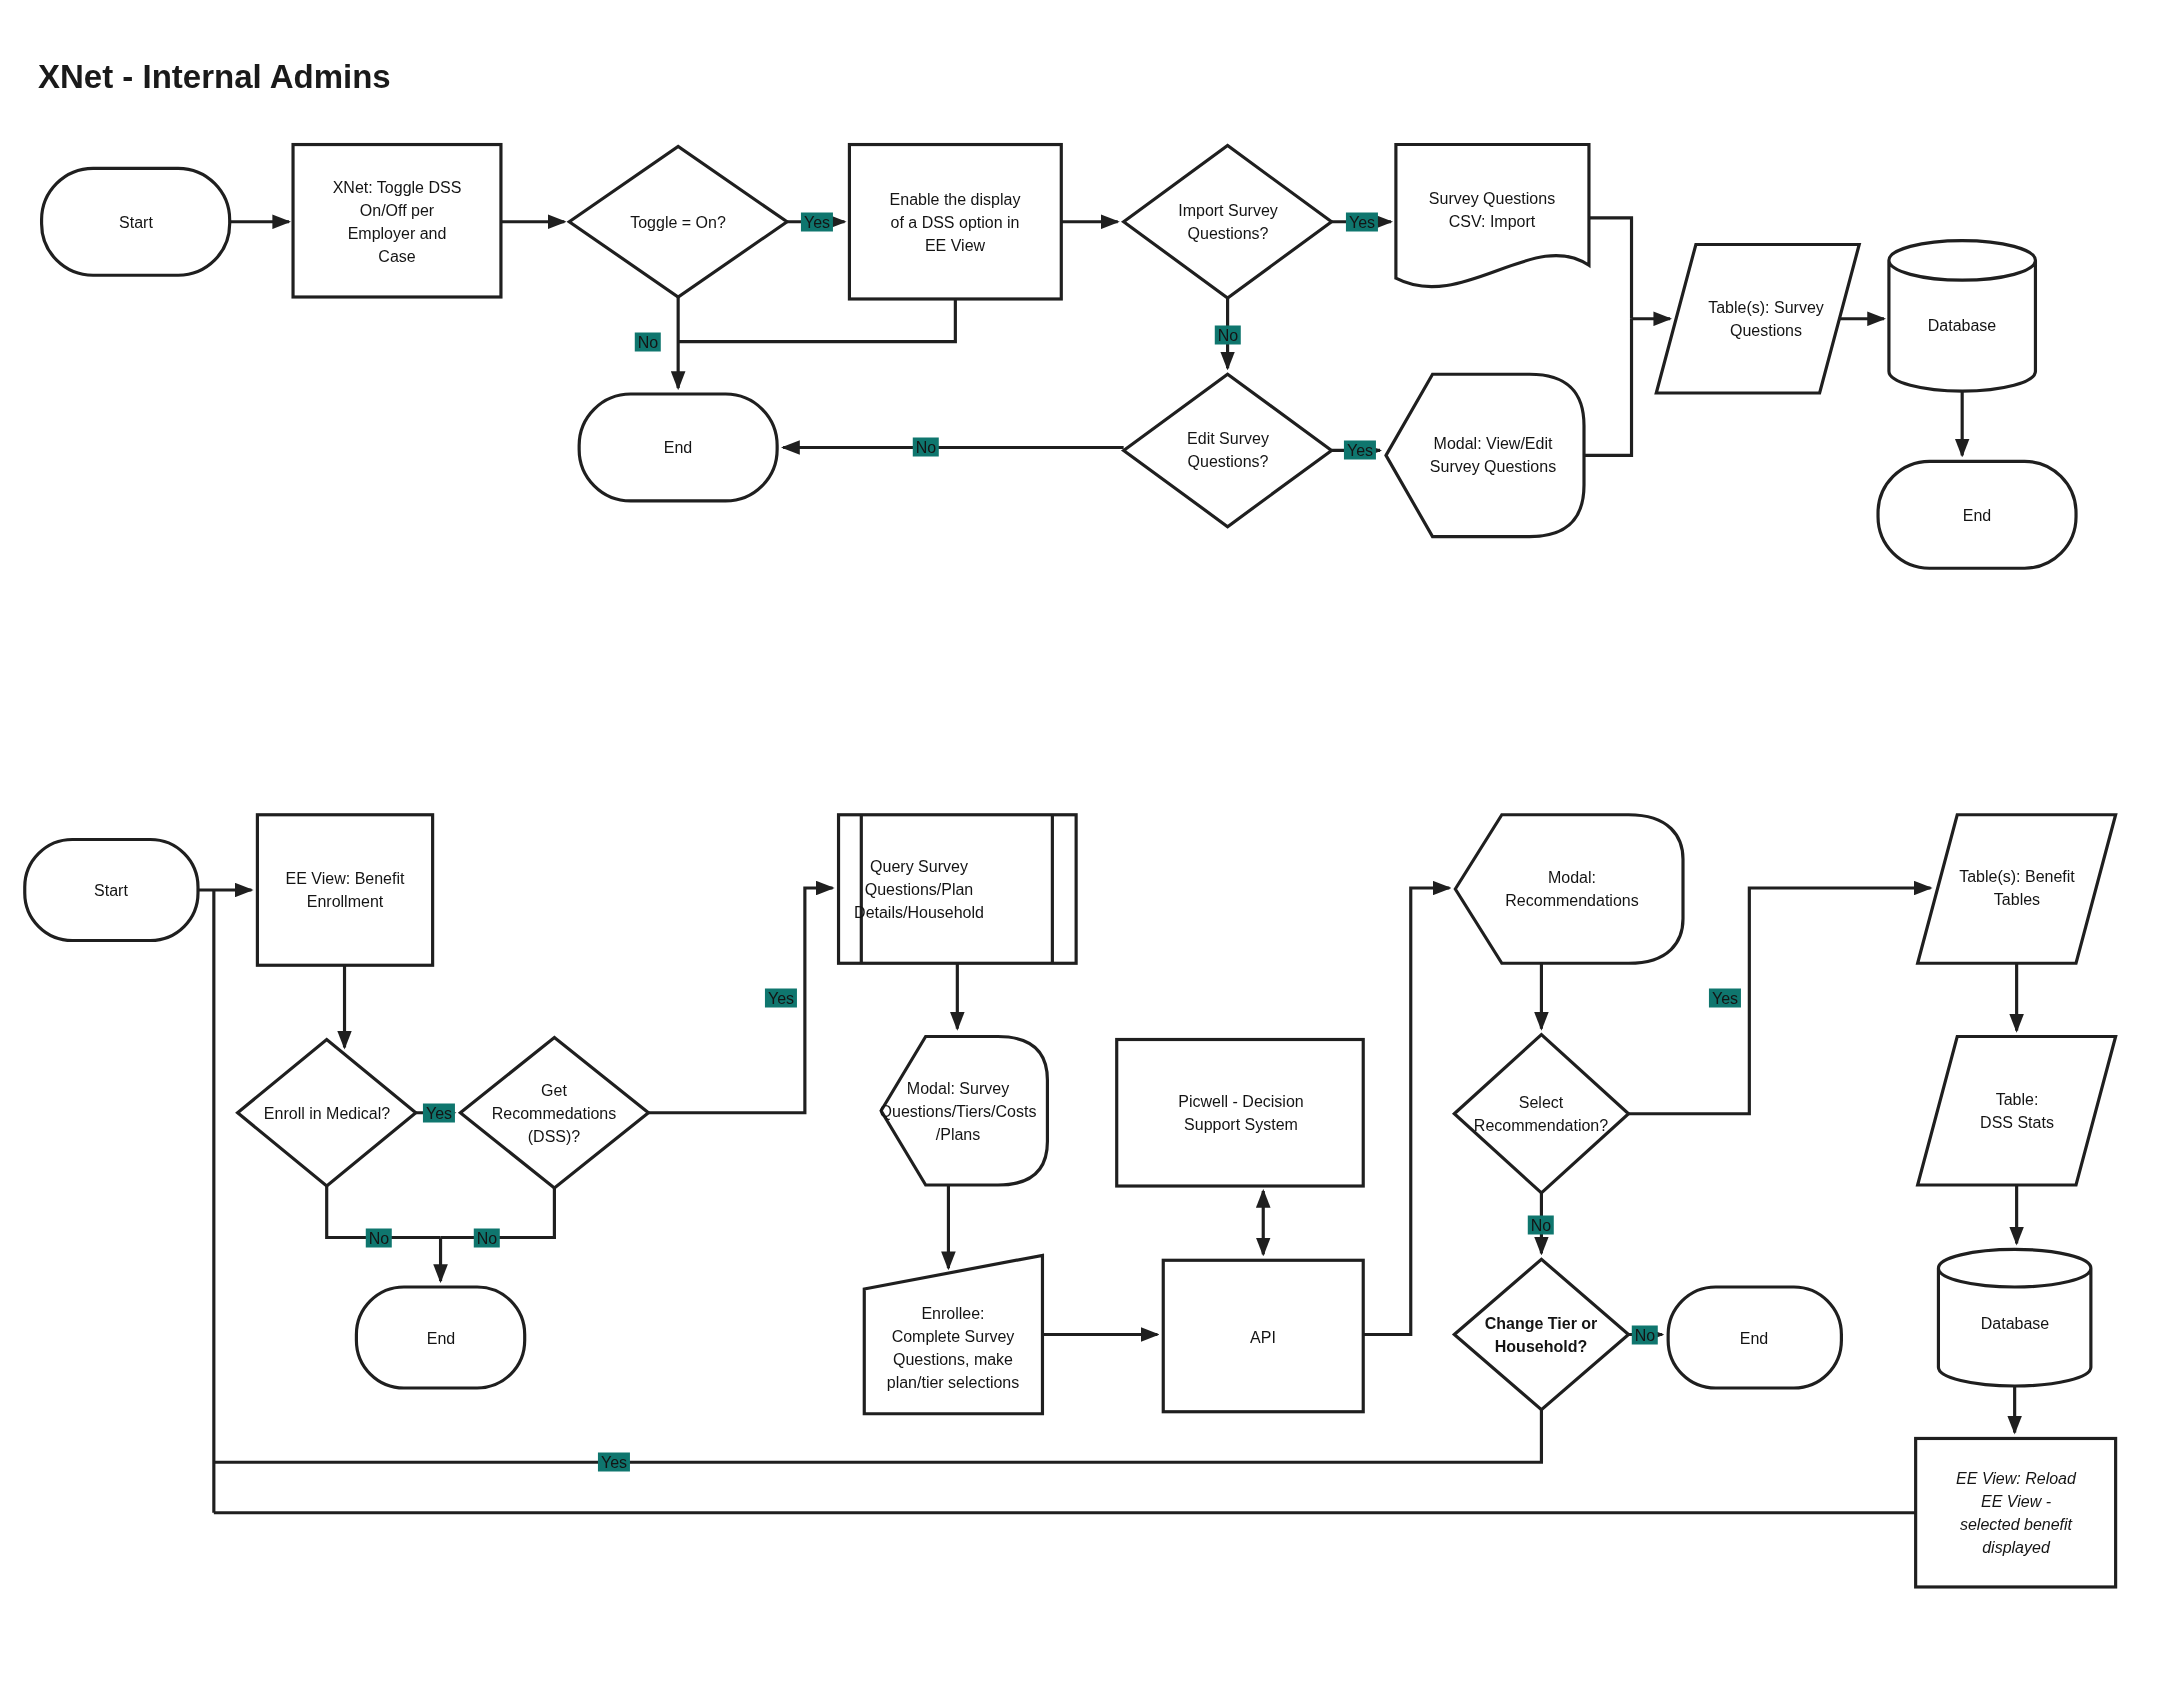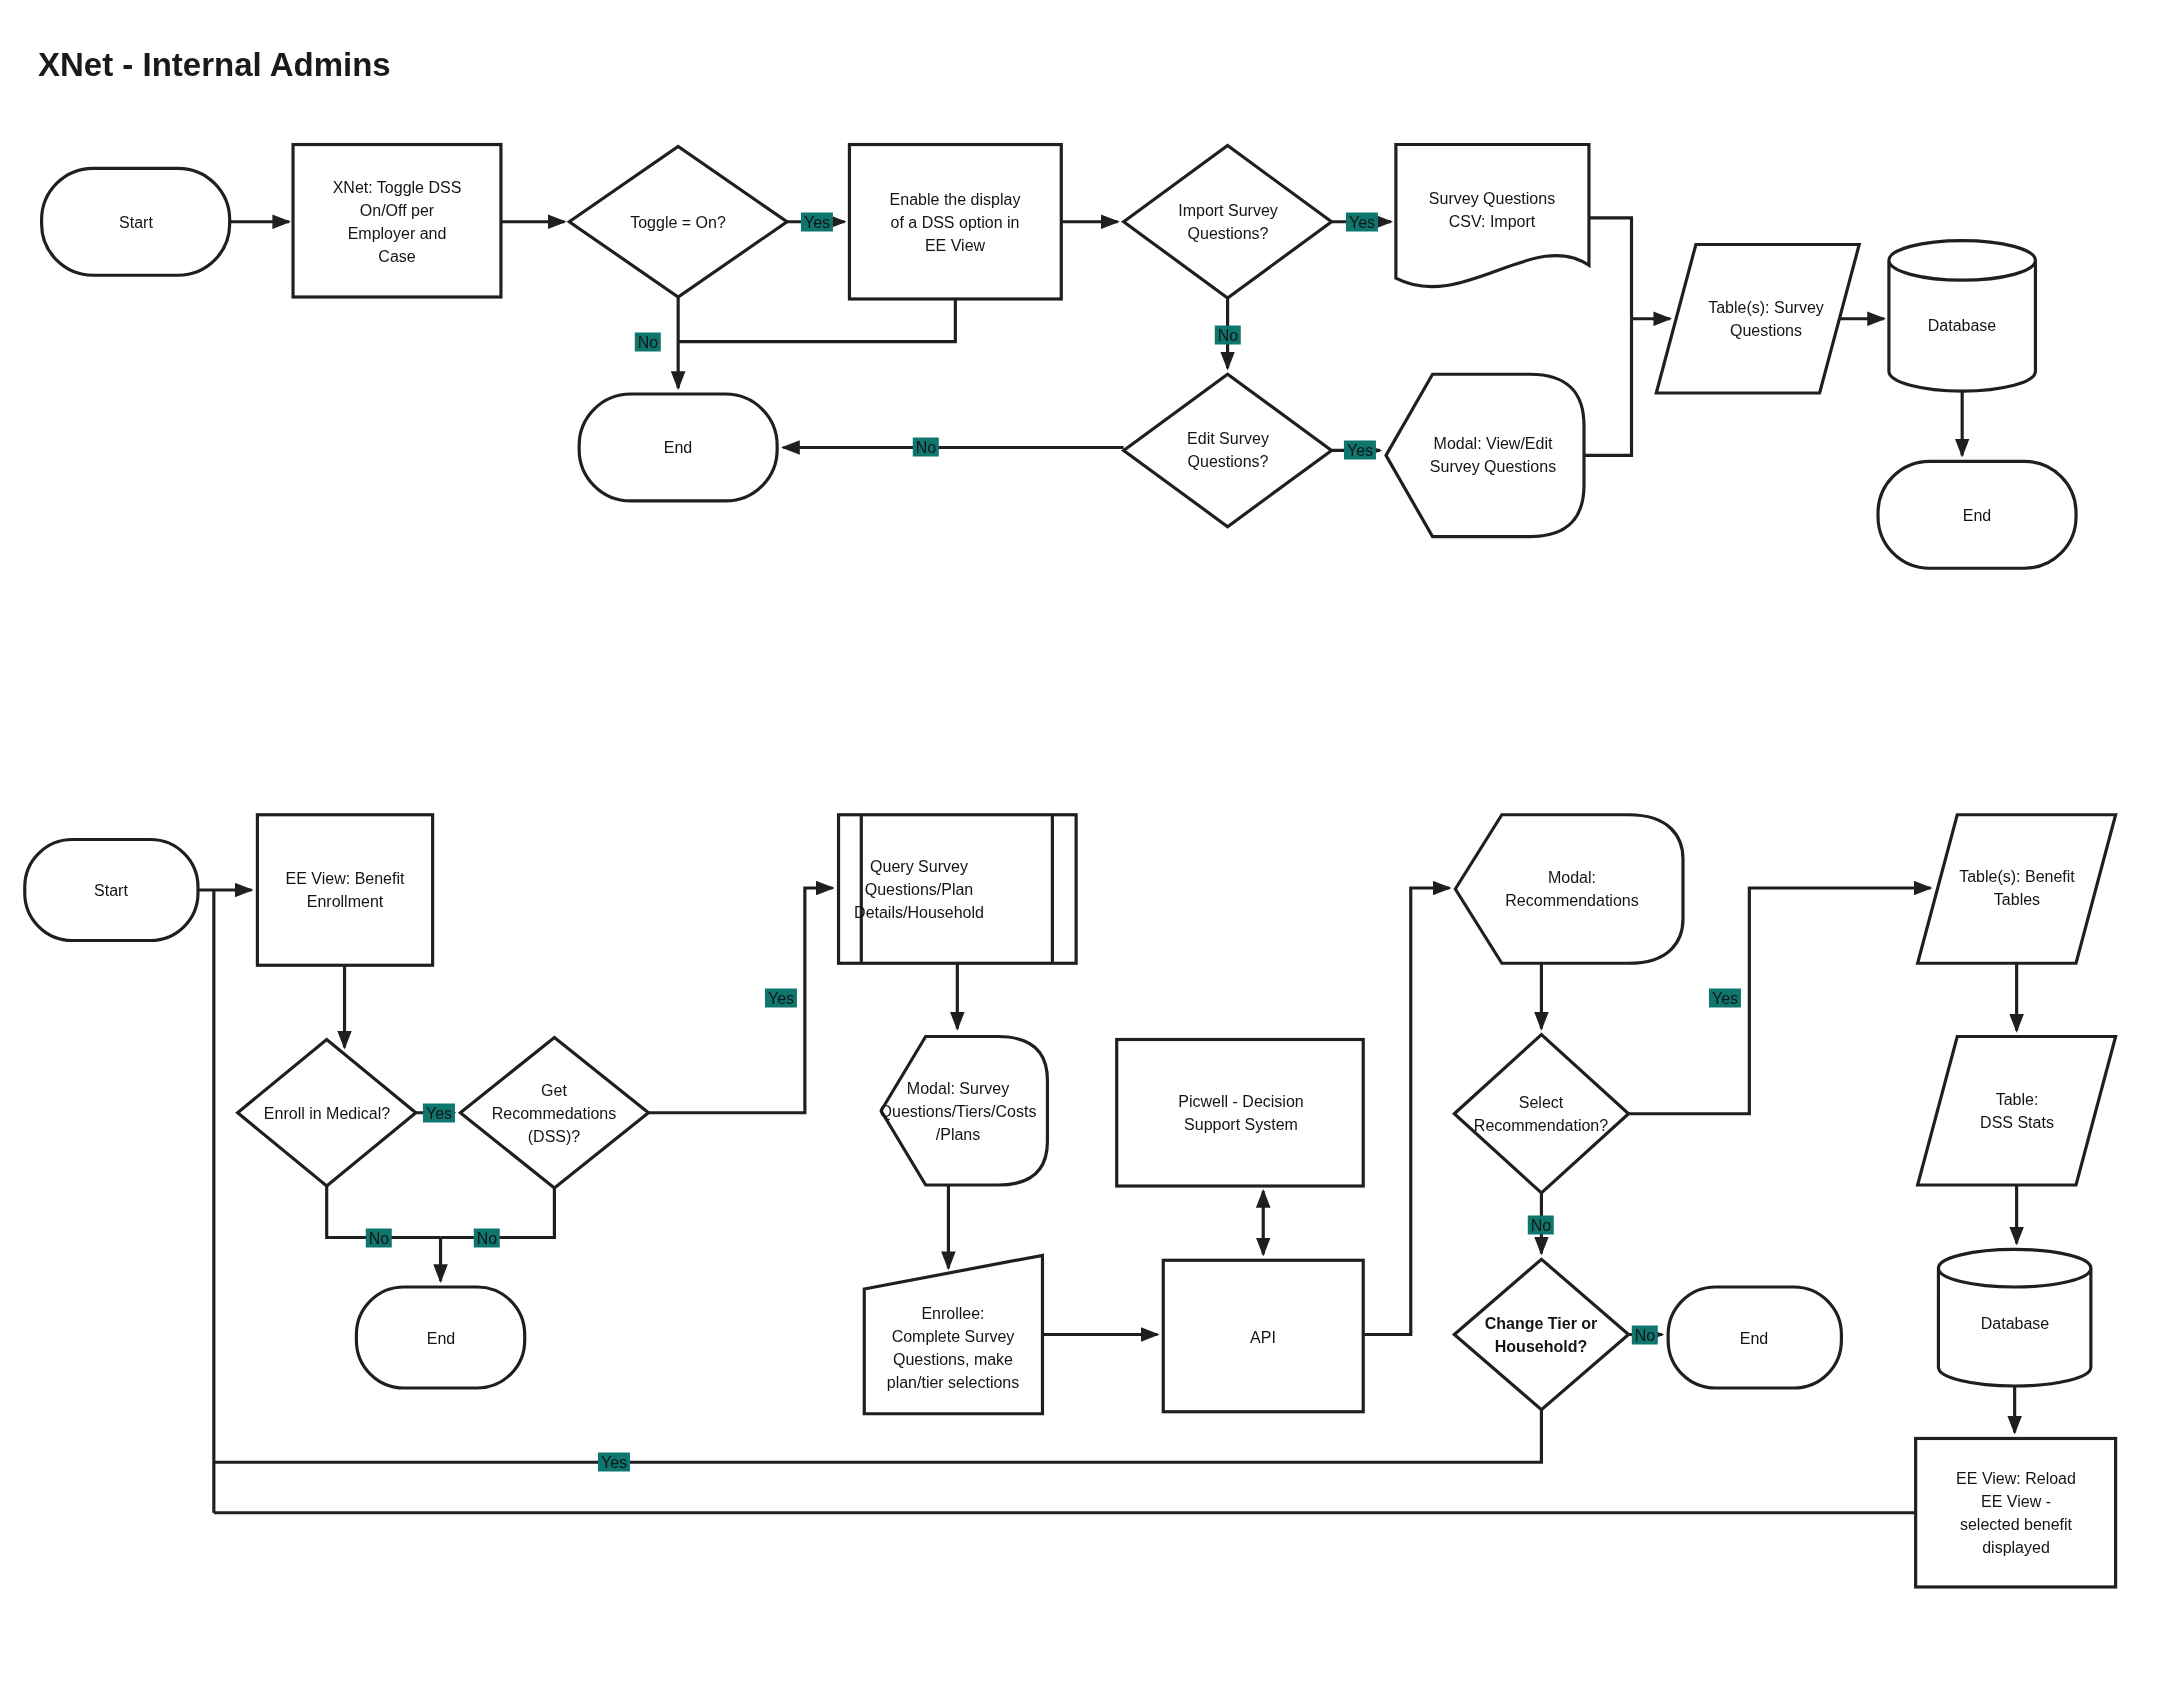--- a/index.html
+++ b/index.html
@@ -1,19 +1,19 @@
 <!DOCTYPE html>
 <html><head>
 <meta charset="utf-8">
 <style>
   html,body{margin:0;padding:0;background:#ffffff;}
   #stage{position:relative;width:2178px;height:1683px;background:#ffffff;overflow:hidden;
          font-family:"Liberation Sans",sans-serif;color:#111;}
   #wires{position:absolute;left:0;top:0;width:2178px;height:1683px;}
-  .title{position:absolute;font:700 33px/40px "Liberation Sans",sans-serif;color:#1a1a1a;white-space:pre;}
+  .title{position:absolute;font:700 33px/40px "Liberation Sans",sans-serif;color:#1a1a1a;white-space:pre;margin-top:12px;}
   .lbl{position:absolute;transform:translate(-50%,-50%);font:16px/23px "Liberation Sans",sans-serif;
        color:#141414;text-align:center;white-space:pre-line;}
   .edge{background:#0f766e;padding:0 3px;font:16px/19px "Liberation Sans",sans-serif;}
   .shape{fill:#ffffff;stroke:#1f1f1f;stroke-width:3.2;}
   .wire{fill:none;stroke:#1f1f1f;stroke-width:3.2;}
 </style>
 </head>
 <body>
 
 <div id="stage">
@@ -156,21 +156,21 @@
   <div class="lbl" style="left:1541px;top:1114px;">Select
 Recommendation?</div>
   <div class="lbl" style="left:1541px;top:1335px;font-weight:bold;">Change Tier or
 Household?</div>
   <div class="lbl" style="left:1754px;top:1338px;">End</div>
   <div class="lbl" style="left:2017px;top:888px;">Table(s): Benefit
 Tables</div>
   <div class="lbl" style="left:2017px;top:1111px;">Table:
 DSS Stats</div>
   <div class="lbl" style="left:2015px;top:1323px;">Database</div>
-  <div class="lbl" style="left:2016px;top:1513px;">EE View: Reload
+  <div class="lbl" style="left:2016px;top:1513px;font-style:italic;">EE View: Reload
 EE View -
 selected benefit
 displayed</div>
 
   <div class="lbl edge" style="left:439px;top:1113px;">Yes</div>
   <div class="lbl edge" style="left:379px;top:1238px;">No</div>
   <div class="lbl edge" style="left:781px;top:998px;">Yes</div>
   <div class="lbl edge" style="left:487px;top:1238px;">No</div>
   <div class="lbl edge" style="left:1725px;top:998px;">Yes</div>
   <div class="lbl edge" style="left:1541px;top:1225px;">No</div>

